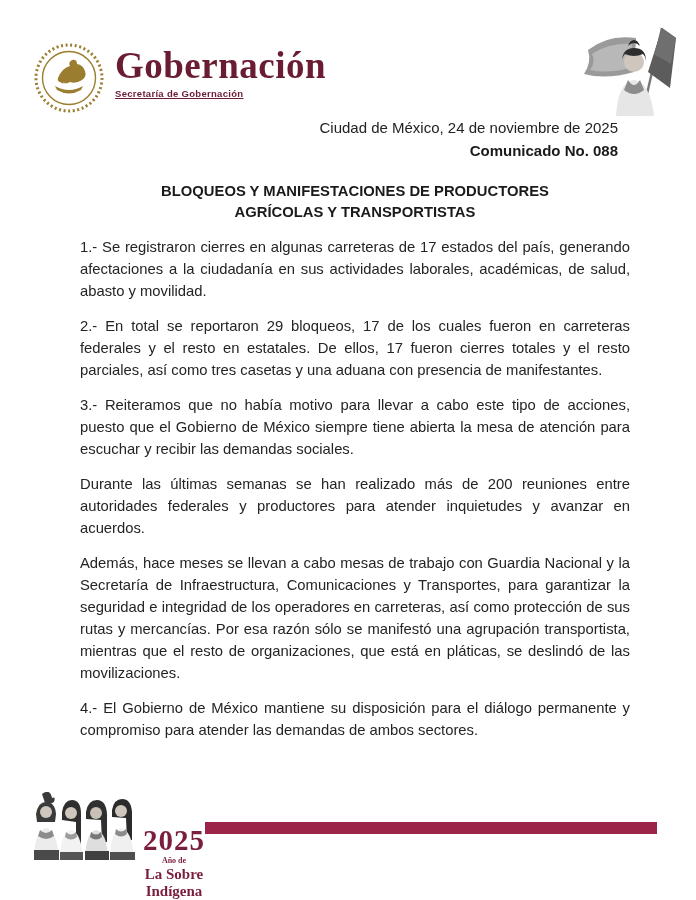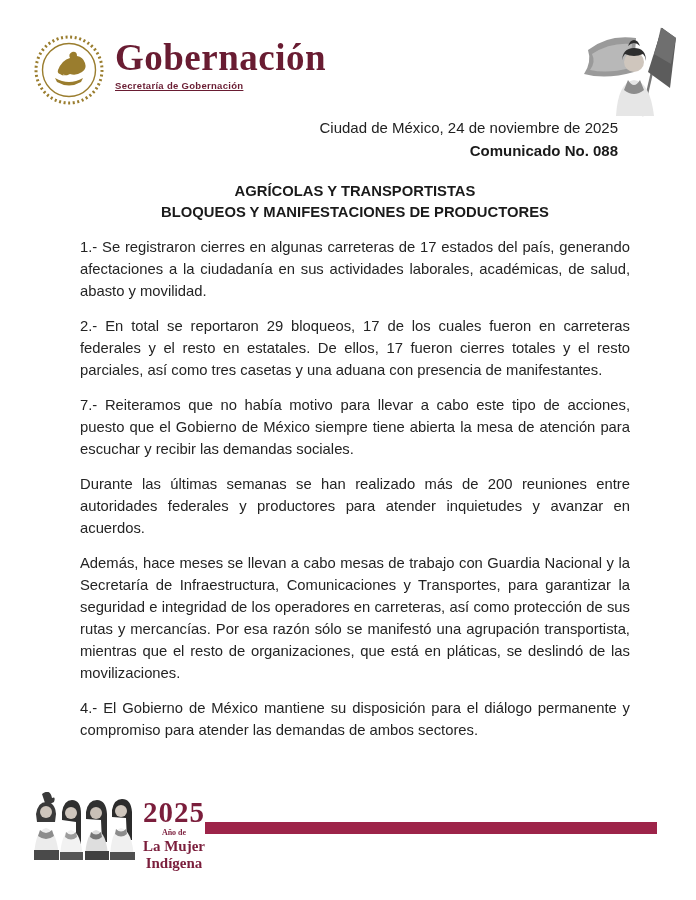--- a/index.html
+++ b/index.html
@@ -1,21 +1,21 @@
 <!DOCTYPE html>
 <html><head>
 <meta charset="utf-8">
 <style>
   html,body{margin:0;padding:0;background:#ffffff;}
   .page{
     position:relative;width:696px;height:900px;background:#ffffff;overflow:hidden;
     font-family:"Liberation Sans",sans-serif;color:#222222;
   }
   
-  .logo-group{position:absolute;left:33px;top:34px;display:flex;align-items:flex-start;}
+  .logo-group{position:absolute;left:33px;top:42px;display:flex;align-items:flex-start;}
   .seal{width:72px;height:72px;}
   .wordmark-block{margin-left:10px;margin-top:4px;}
   .wordmark{
     font-family:"Liberation Serif",serif;font-weight:bold;font-size:37px;line-height:40px;
     color:#691c32;letter-spacing:0.5px;
   }
   .wordmark-sub{
     font-family:"Liberation Sans",sans-serif;font-weight:bold;font-size:9.5px;
     color:#691c32;margin-top:2px;letter-spacing:0.3px;text-decoration:underline;
   }
@@ -39,20 +39,21 @@
     position:absolute;left:80px;top:236px;width:550px;
     font-size:14.8px;line-height:22px;color:#242424;
   }
   .para{margin:0 0 13px 0;text-align:justify;}
   
   .footer-women{position:absolute;left:30px;top:792px;width:108px;height:68px;}
   .year-block{position:absolute;left:139px;top:798px;width:70px;text-align:center;color:#7b1e3c;}
   .year-big{
     font-family:"Liberation Serif",serif;font-weight:bold;font-size:29px;line-height:29px;
     letter-spacing:1px;
+    margin-top:28px;
   }
   .year-sub{font-family:"Liberation Serif",serif;font-weight:bold;font-size:8px;line-height:8px;margin-top:2px;}
   .year-campaign{font-family:"Liberation Serif",serif;font-weight:bold;font-size:15px;line-height:15px;margin-top:2px;}
   .footer-bar{position:absolute;left:205px;top:822px;width:452px;height:12px;background:#9d2449;}
 </style>
 </head>
 <body>
 
 <div class="page">
 
@@ -80,28 +81,28 @@
     <path d="M44 38 q0 -14 12 -14 q12 0 12 13 q0 -4 -3 -7 q-9 4 -18 0 q-3 3 -3 8 Z" fill="#2e2e2e"></path>
     <path d="M50 22 q6 -6 12 0 q-2 -6 -6 -6 q-4 0 -6 6 Z" fill="#2e2e2e"></path>
     <path d="M38 92 q2 -34 18 -36 q16 2 20 36 Z" fill="#e6e6e6"></path>
     <path d="M50 56 q6 10 12 0 l4 10 q-10 8 -20 0 Z" fill="#8c8c8c"></path>
   </svg>
 
   <div class="dateline">Ciudad de México, 24 de noviembre de 2025</div>
   <div class="comunicado">Comunicado No. 088</div>
 
   <div class="doc-title">
+    <div>BLOQUEOS Y MANIFESTACIONES DE PRODUCTORES</div>
     <div>AGRÍCOLAS Y TRANSPORTISTAS</div>
-    <div>BLOQUEOS Y MANIFESTACIONES DE PRODUCTORES</div>
   </div>
 
   <div class="body-text">
     <p class="para">1.- Se registraron cierres en algunas carreteras de 17 estados del país, generando afectaciones a la ciudadanía en sus actividades laborales, académicas, de salud, abasto y movilidad.</p>
     <p class="para">2.- En total se reportaron 29 bloqueos, 17 de los cuales fueron en carreteras federales y el resto en estatales. De ellos, 17 fueron cierres totales y el resto parciales, así como tres casetas y una aduana con presencia de manifestantes.</p>
-    <p class="para">7.- Reiteramos que no había motivo para llevar a cabo este tipo de acciones, puesto que el Gobierno de México siempre tiene abierta la mesa de atención para escuchar y recibir las demandas sociales.</p>
+    <p class="para">3.- Reiteramos que no había motivo para llevar a cabo este tipo de acciones, puesto que el Gobierno de México siempre tiene abierta la mesa de atención para escuchar y recibir las demandas sociales.</p>
     <p class="para">Durante las últimas semanas se han realizado más de 200 reuniones entre autoridades federales y productores para atender inquietudes y avanzar en acuerdos.</p>
     <p class="para">Además, hace meses se llevan a cabo mesas de trabajo con Guardia Nacional y la Secretaría de Infraestructura, Comunicaciones y Transportes, para garantizar la seguridad e integridad de los operadores en carreteras, así como protección de sus rutas y mercancías. Por esa razón sólo se manifestó una agrupación transportista, mientras que el resto de organizaciones, que está en pláticas, se deslindó de las movilizaciones.</p>
     <p class="para">4.- El Gobierno de México mantiene su disposición para el diálogo permanente y compromiso para atender las demandas de ambos sectores.</p>
   </div>
 
   <svg class="footer-women" viewBox="0 0 108 68">
 
     <path d="M6 22 q2 -12 10 -12 q9 0 10 12 l-1 8 -18 0 Z" fill="#3a3a3a"></path>
     <path d="M12 2 q8 -6 10 4 q4 -2 2 4 l-8 4 Z" fill="#3a3a3a"></path>
     <circle cx="16" cy="20" r="6" fill="#cfc6bd"></circle>
@@ -124,19 +125,19 @@
     <path d="M82 18 q2 -11 10 -11 q9 0 10 13 l0 28 -5 0 -1 -22 -14 -1 Z" fill="#2b2b2b"></path>
     <circle cx="91" cy="19" r="6" fill="#cfc6bd"></circle>
     <path d="M80 66 q1 -28 11 -30 q11 2 13 30 Z" fill="#f0f0f0"></path>
     <path d="M86 37 q5 5 10 0 l1 5 q-6 5 -12 0 Z" fill="#8c8c8c"></path>
     <rect x="80" y="60" width="25" height="8" fill="#4f4f4f"></rect>
   </svg>
 
   <div class="year-block">
     <div class="year-big">2025</div>
     <div class="year-sub">Año de</div>
-    <div class="year-campaign">La Mujer</div>
+    <div class="year-campaign">La Sobre</div>
     <div class="year-campaign">Indígena</div>
   </div>
 
   <div class="footer-bar"></div>
 
 </div>
 
 </body></html>

